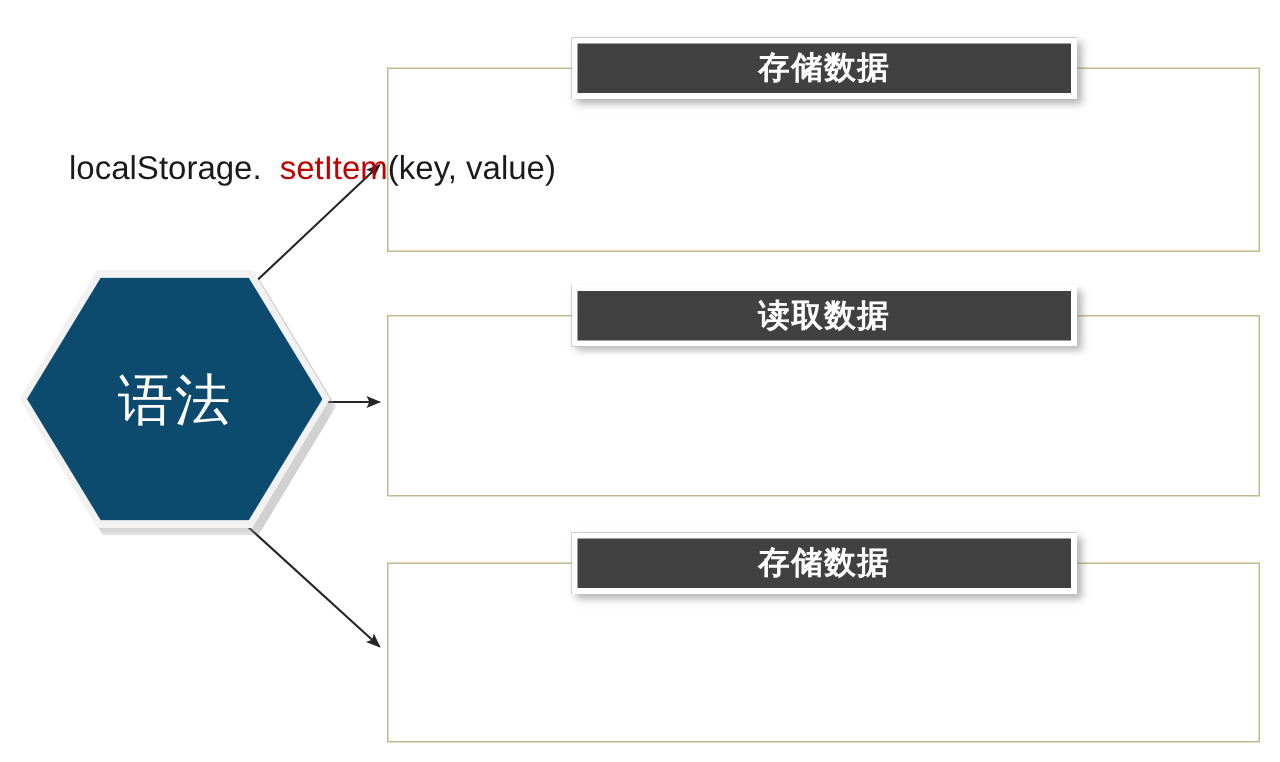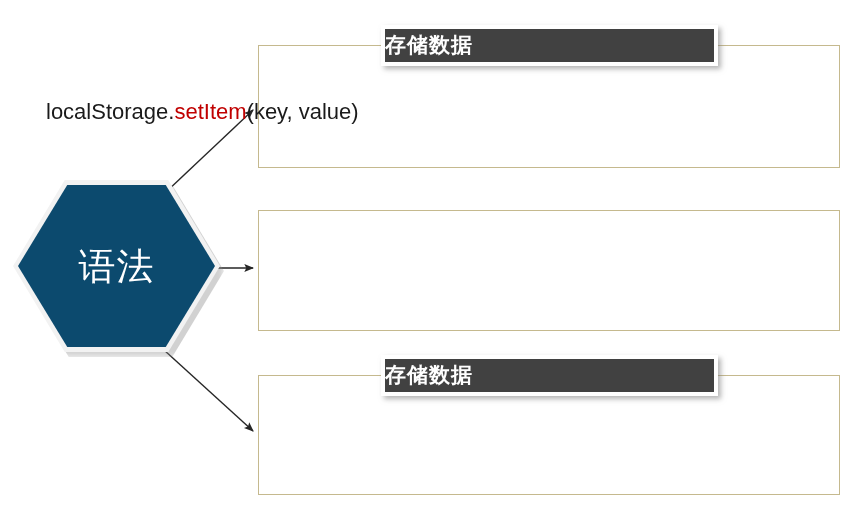--- a/index.html
+++ b/index.html
@@ -90,34 +90,35 @@
   .body-text {
     position: absolute;
     left: 46px;
     font-size: 22px;
     color: #1a1a1a;
     white-space: nowrap;
     font-family: "Liberation Sans", "DejaVu Sans", sans-serif;
   }
   .code-accent {
     color: #c00000;
+    margin-left: 12px;
   }
 
   
   .header-box {
     position: absolute;
     box-sizing: border-box;
     width: 337px;
     height: 41px;
     background: #414141;
     border: 4px solid #ffffff;
     box-shadow: 3px 3px 5px rgba(120, 120, 120, 0.55);
     display: flex;
     align-items: center;
-    justify-content: flex-start;
+    justify-content: center;
   }
   .header-label {
     color: #ffffff;
     font-size: 21px;
     font-weight: bold;
     letter-spacing: 1px;
     line-height: 1;
     white-space: nowrap;
     font-family: "DejaVu Sans", "Liberation Sans", sans-serif;
   }
@@ -146,19 +147,22 @@
     </div>
   </div>
 
   <div class="body-box" style="left:258px; top:45px; width:582px; height:123px;"></div>
   <div class="body-text" style="top:99px;"><span>localStorage.</span><span class="code-accent">setItem</span><span>(key, value)</span></div>
   <div class="header-box" style="left:381px; top:25px;">
     <span class="header-label">存储数据</span>
   </div>
 
   <div class="body-box" style="left:258px; top:210px; width:582px; height:121px;"></div>
+  <div class="header-box" style="left:381px; top:190px;">
+    <span class="header-label">读取数据</span>
+  </div>
 
   <div class="body-box" style="left:258px; top:375px; width:582px; height:120px;"></div>
   <div class="header-box" style="left:381px; top:355px;">
     <span class="header-label">存储数据</span>
   </div>
 
 </div>
 
 </body></html>

